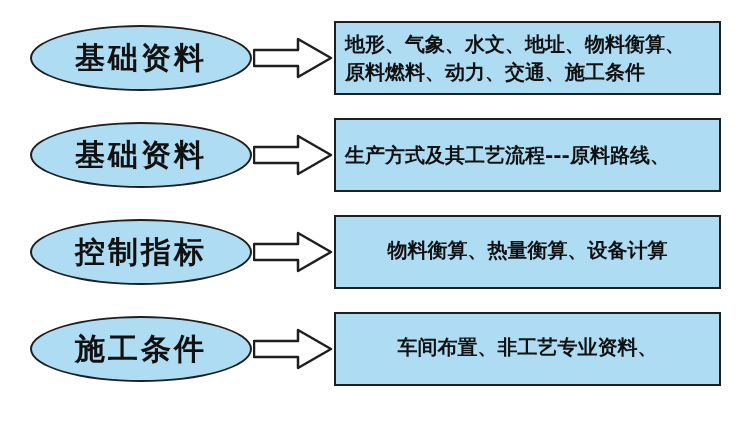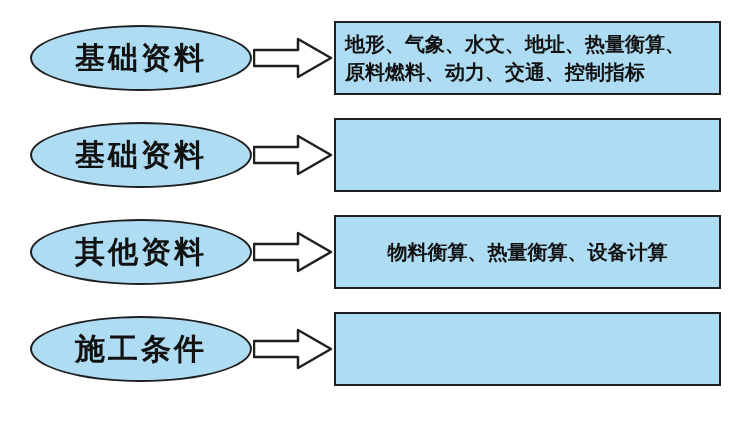--- a/index.html
+++ b/index.html
@@ -64,71 +64,74 @@
   .box.left {
     align-items: flex-start;
     text-align: left;
     padding-left: 9px;
     padding-right: 4px;
   }
   .box.center {
     align-items: center;
     text-align: right;
     padding: 0 4px;
+    font-family: Liberation Mono, monospace;
   }
   .box-line {
     display: block;
     white-space: nowrap;
   }
 </style>
 </head>
 <body>
 
 <div class="diagram">
 
   <div class="row">
     <div class="ellipse">
       <span>基础资料</span>
     </div>
     <svg class="arrow" viewBox="0 0 80 44" aria-hidden="true">
       <polygon points="1,14 45,14 45,3 78,22 45,41 45,30 1,30" fill="#ffffff" stroke="#1f1f1f" stroke-width="2.5" stroke-linejoin="round"></polygon>
     </svg>
     <div class="box left">
-      <span class="box-line">地形、气象、水文、地址、热量衡算、</span>
-      <span class="box-line">原料燃料、动力、交通、控制指标</span>
+      <span class="box-line">地形、气象、水文、地址、物料衡算、</span>
+      <span class="box-line">原料燃料、动力、交通、施工条件</span>
     </div>
   </div>
 
   <div class="row">
     <div class="ellipse">
       <span>基础资料</span>
     </div>
     <svg class="arrow" viewBox="0 0 80 44" aria-hidden="true">
       <polygon points="1,14 45,14 45,3 78,22 45,41 45,30 1,30" fill="#ffffff" stroke="#1f1f1f" stroke-width="2.5" stroke-linejoin="round"></polygon>
     </svg>
     <div class="box left">
+      <span class="box-line">生产方式及其工艺流程---原料路线、</span>
     </div>
   </div>
 
   <div class="row">
     <div class="ellipse">
-      <span>其他资料</span>
+      <span>控制指标</span>
     </div>
     <svg class="arrow" viewBox="0 0 80 44" aria-hidden="true">
       <polygon points="1,14 45,14 45,3 78,22 45,41 45,30 1,30" fill="#ffffff" stroke="#1f1f1f" stroke-width="2.5" stroke-linejoin="round"></polygon>
     </svg>
     <div class="box center">
       <span class="box-line">物料衡算、热量衡算、设备计算</span>
     </div>
   </div>
 
   <div class="row">
     <div class="ellipse">
       <span>施工条件</span>
     </div>
     <svg class="arrow" viewBox="0 0 80 44" aria-hidden="true">
       <polygon points="1,14 45,14 45,3 78,22 45,41 45,30 1,30" fill="#ffffff" stroke="#1f1f1f" stroke-width="2.5" stroke-linejoin="round"></polygon>
     </svg>
     <div class="box center">
+      <span class="box-line">车间布置、非工艺专业资料、</span>
     </div>
   </div>
 
 </div>
 
 </body></html>

